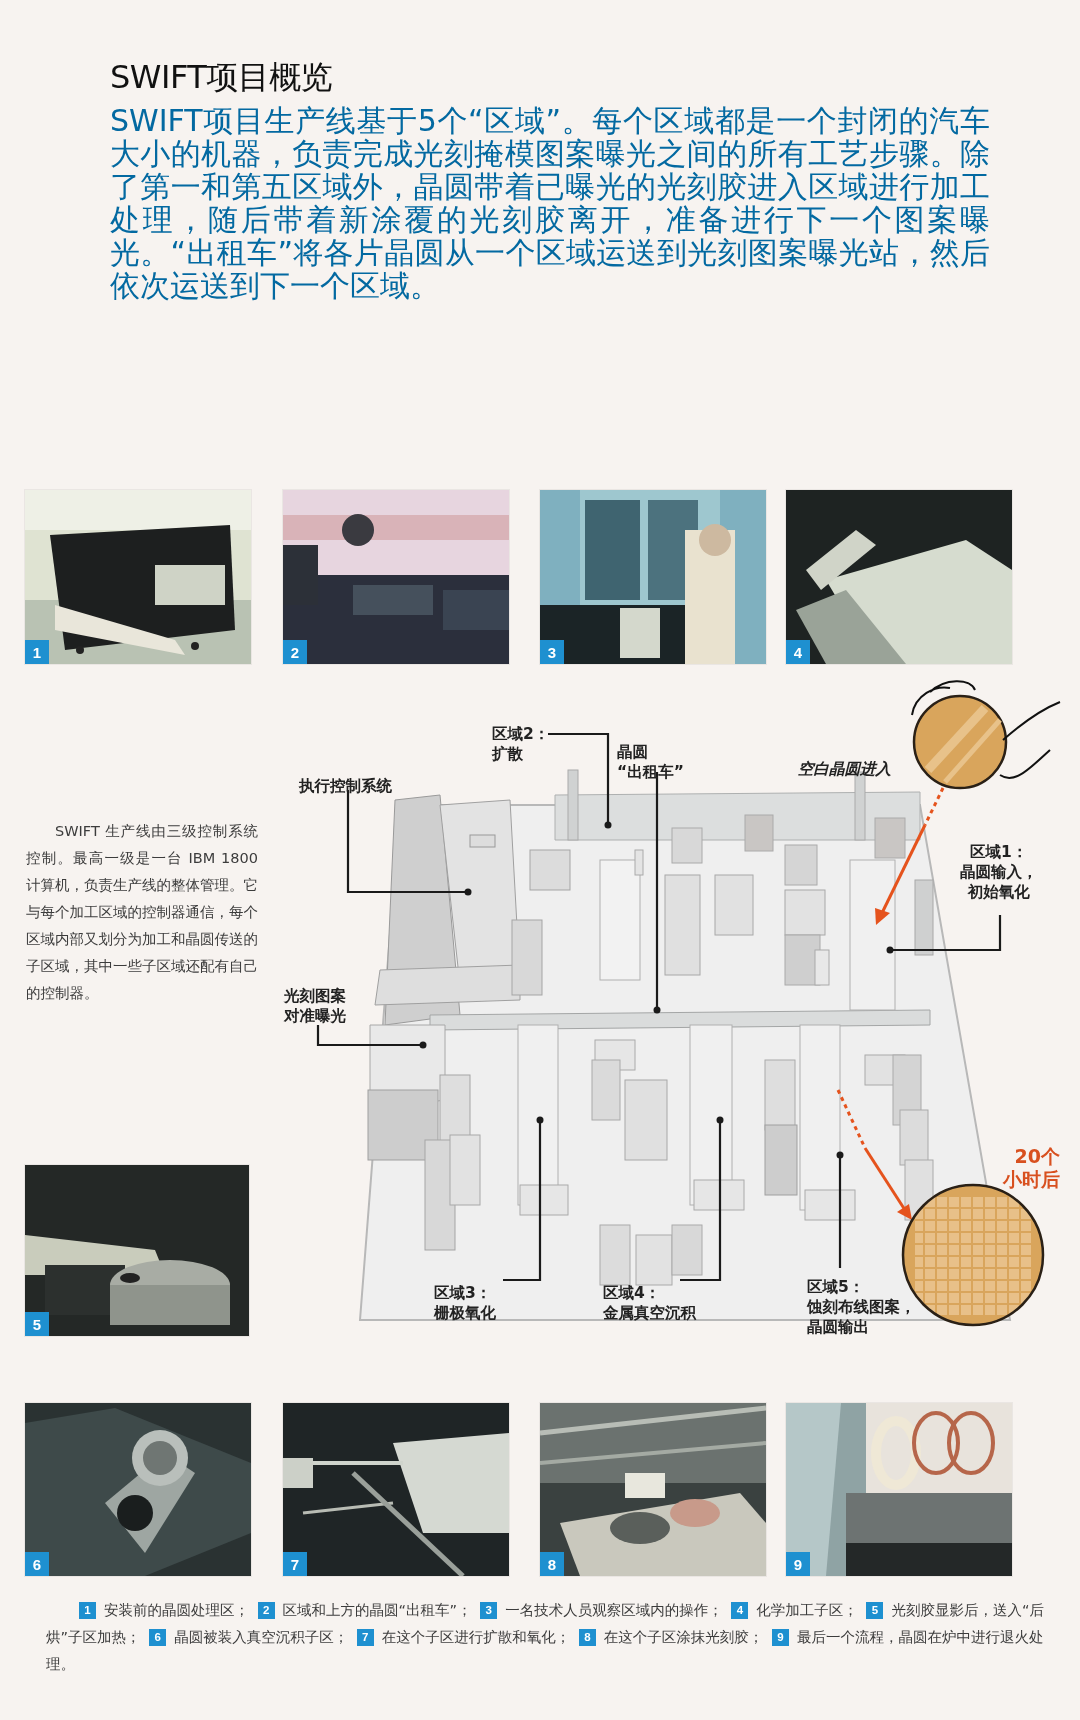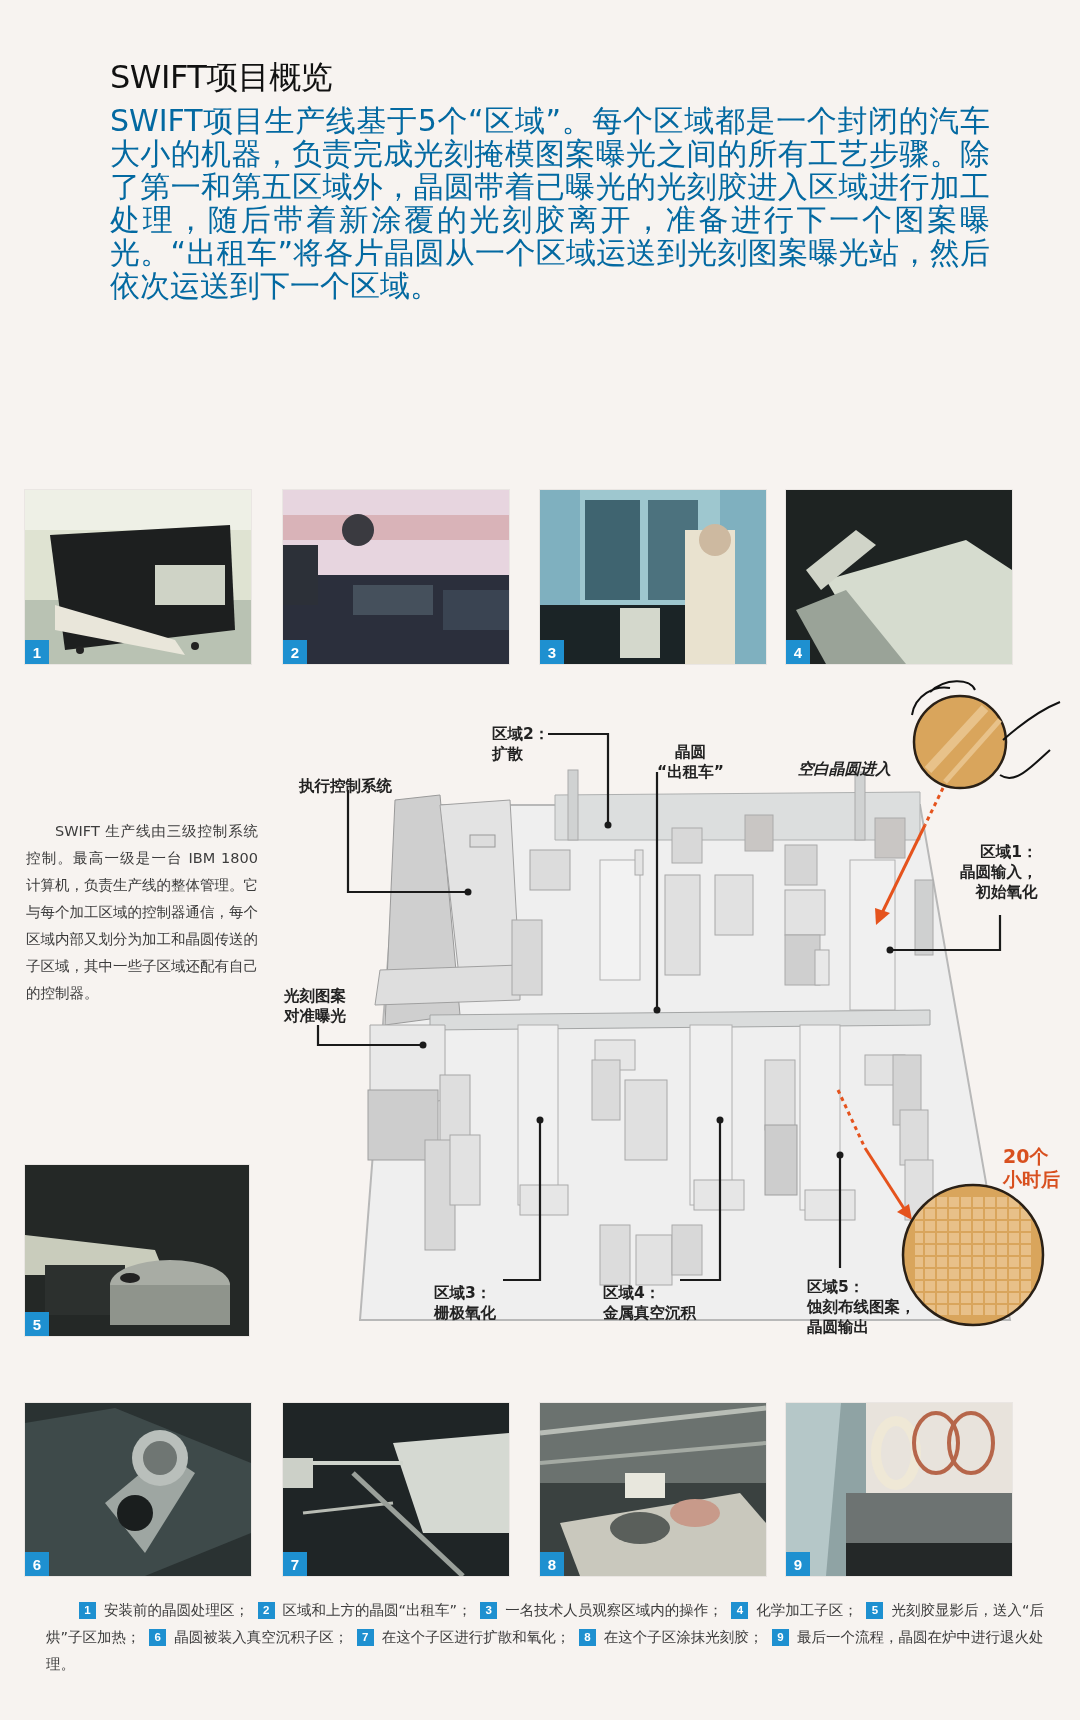--- a/index.html
+++ b/index.html
@@ -214,36 +214,36 @@
       </defs>
       <circle cx="973" cy="575" r="70" fill="#d9a55c"></circle>
       <rect x="915" y="515" width="116" height="120" fill="url(#grid)" clip-path="url(#waferclip)"></rect>
       <circle cx="973" cy="575" r="70" fill="none" stroke="#2a2016" stroke-width="2.5"></circle>
     </g>
   </svg>
 
   <div class="label" style="left:299px;top:96px;">执行控制系统</div>
   <div class="label" style="left:492px;top:44px;">区域2：
 扩散</div>
-  <div class="label" style="left:617px;top:62px;text-align:center;margin-left:40px;">晶圆
+  <div class="label" style="left:617px;top:62px;">晶圆
 “出租车”</div>
   <div class="label" style="left:798px;top:79px;font-style:italic;">空白晶圆进入</div>
-  <div class="label" style="left:960px;top:162px;text-align:right;">区域1：
+  <div class="label" style="left:960px;top:162px;text-align:center;">区域1：
 晶圆输入，
 初始氧化</div>
   <div class="label" style="left:284px;top:306px;">光刻图案
 对准曝光</div>
   <div class="label" style="left:434px;top:603px;">区域3：
 栅极氧化</div>
   <div class="label" style="left:603px;top:603px;">区域4：
 金属真空沉积</div>
   <div class="label" style="left:800px;top:597px;margin-left:7px;">区域5：
 蚀刻布线图案，
 晶圆输出</div>
-  <div class="label orange" style="left:1003px;top:465px;text-align:left;">20个
+  <div class="label orange" style="left:1003px;top:465px;text-align:right;">20个
 小时后</div>
 </div>
 
 <div class="photo" style="left:25px;top:1165px;width:224px;height:171px;">
   <svg class="scene" viewBox="0 0 224 171" preserveAspectRatio="none">
     <rect width="224" height="171" fill="#242826"></rect>
     <polygon points="0,70 130,85 140,110 0,110" fill="#c9ccbc"></polygon>
     <rect x="20" y="100" width="80" height="50" fill="#2c302e"></rect>
     <ellipse cx="145" cy="120" rx="60" ry="25" fill="#a8aca4"></ellipse>
     <rect x="85" y="120" width="120" height="40" fill="#8f948c"></rect>

